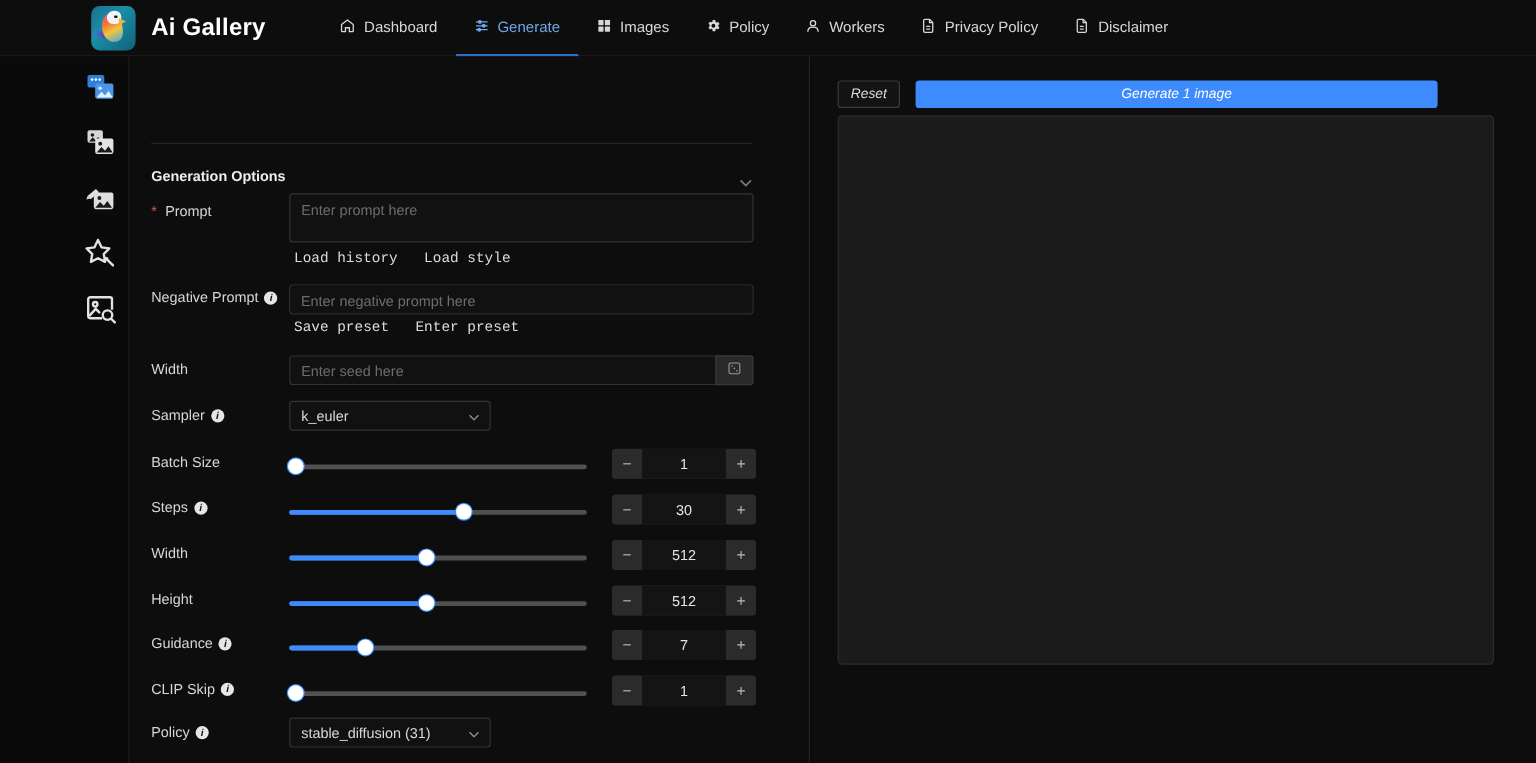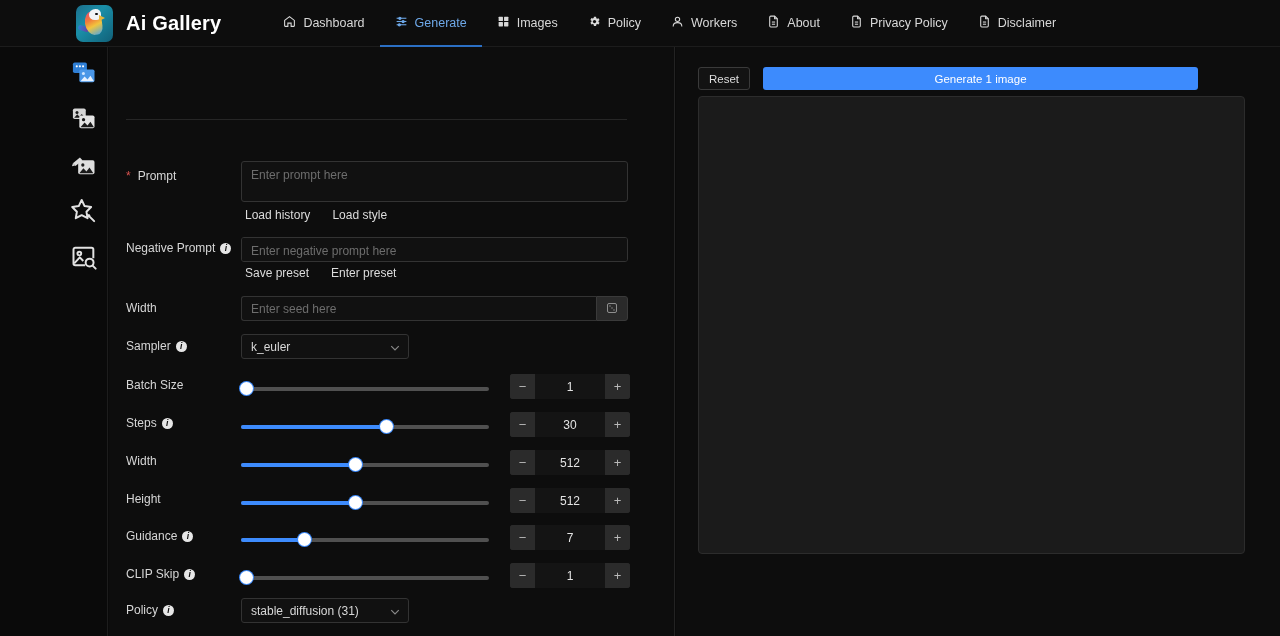--- a/index.html
+++ b/index.html
@@ -107,21 +107,21 @@
 
   textarea.fld, input.fld {
     background: #111; border: 1px solid #333; border-radius: 3px;
     color: #d8d8d8; font-size: 12px; font-family: "Liberation Sans", sans-serif;
     padding: 6px 9px; outline: none; resize: none;
   }
   textarea.fld::placeholder, input.fld::placeholder { color: #6d6d6d; }
 
   .sublinks {
     position: absolute; display: flex; gap: 22px;
-    font-size: 12px; color: #dcdcdc;
+    font-size: 12px; color: #dcdcdc; font-family: Liberation Mono, monospace;
   }
   .sublinks span { cursor: pointer; }
 
   .selbox {
     background: #111; border: 1px solid #333; border-radius: 3px;
     height: 25px; display: flex; align-items: center; justify-content: space-between;
     padding: 0 8px 0 9px; font-size: 12px; color: #d8d8d8; cursor: pointer;
   }
 
   
@@ -153,20 +153,21 @@
   }
 
   
   #rightcol {
     position: absolute; left: 676px; top: 47px; width: 604px; height: 589px;
     background: #0d0d0d;
   }
   #btnbar {
     position: absolute; left: 22px; top: 20px; display: flex; gap: 13px;
     align-items: center;
+    font-style: italic;
   }
   #resetbtn {
     width: 52px; height: 23px; border: 1px solid #3a3a3a; border-radius: 3px;
     background: #131313; color: #dedede; font-size: 11.5px;
     display: flex; align-items: center; justify-content: center; cursor: pointer;
   }
   #genbtn {
     width: 435px; height: 23px; border-radius: 3px;
     background: #3d8bfd; color: #fff; font-size: 11.5px;
     display: flex; align-items: center; justify-content: center; cursor: pointer;
@@ -241,31 +242,20 @@
     <div class="navitem">
       <span>
         <svg width="13" height="13" viewBox="0 0 24 24" fill="none" stroke="#d8d8d8" stroke-width="2">
           <circle cx="12" cy="8" r="4"></circle>
             <path d="M4 21c0-4.4 3.6-7 8-7s8 2.6 8 7"></path>
         </svg>
       </span>
       <span>Workers</span>
     </div>
 
-    <div class="navitem">
-      <span>
-        <svg width="13" height="13" viewBox="0 0 24 24" fill="none" stroke="#d8d8d8" stroke-width="2">
-          <path d="M14 2H7a2 2 0 0 0-2 2v16a2 2 0 0 0 2 2h10a2 2 0 0 0 2-2V7z"></path>
-          <path d="M14 2v5h5"></path>
-            <line x1="9" y1="13" x2="15" y2="13"></line>
-            <line x1="9" y1="17" x2="15" y2="17"></line>
-        </svg>
-      </span>
-      <span>About</span>
-    </div>
 
     <div class="navitem">
       <span>
         <svg width="13" height="13" viewBox="0 0 24 24" fill="none" stroke="#d8d8d8" stroke-width="2">
           <path d="M14 2H7a2 2 0 0 0-2 2v16a2 2 0 0 0 2 2h10a2 2 0 0 0 2-2V7z"></path>
           <path d="M14 2v5h5"></path>
             <line x1="9" y1="13" x2="15" y2="13"></line>
             <line x1="9" y1="17" x2="15" y2="17"></line>
         </svg>
       </span>
@@ -338,20 +328,28 @@
       <circle cx="16.8" cy="16.8" r="3.4"></circle>
       <line x1="19.4" y1="19.4" x2="22" y2="22" stroke-linecap="round"></line>
     </svg>
   </div>
 
 </div>
 
 <div id="formcol">
   <div id="topdivider"></div>
 
+  <div id="sectionhdr">
+    <div id="sectiontitle">Generation Options</div>
+    <span class="chev">
+      <svg width="11" height="7" viewBox="0 0 12 8" fill="none" stroke="#7a7a7a" stroke-width="1.6">
+        <path d="M1 1.5L6 6.5L11 1.5"></path>
+      </svg>
+    </span>
+  </div>
 
   <div class="row" style="top:114px; height:60px">
     <div class="rowlabel" style="top:8px">
       <span class="req">*</span>
       <span>Prompt</span>
     </div>
     <textarea class="fld" style="position: absolute; left: 115px; top: 0px; width: 387px; height: 41px;" placeholder="Enter prompt here"></textarea>
     <div class="sublinks" style="left:119px; top:47px">
       <span>Load history</span>
       <span>Load style</span>

